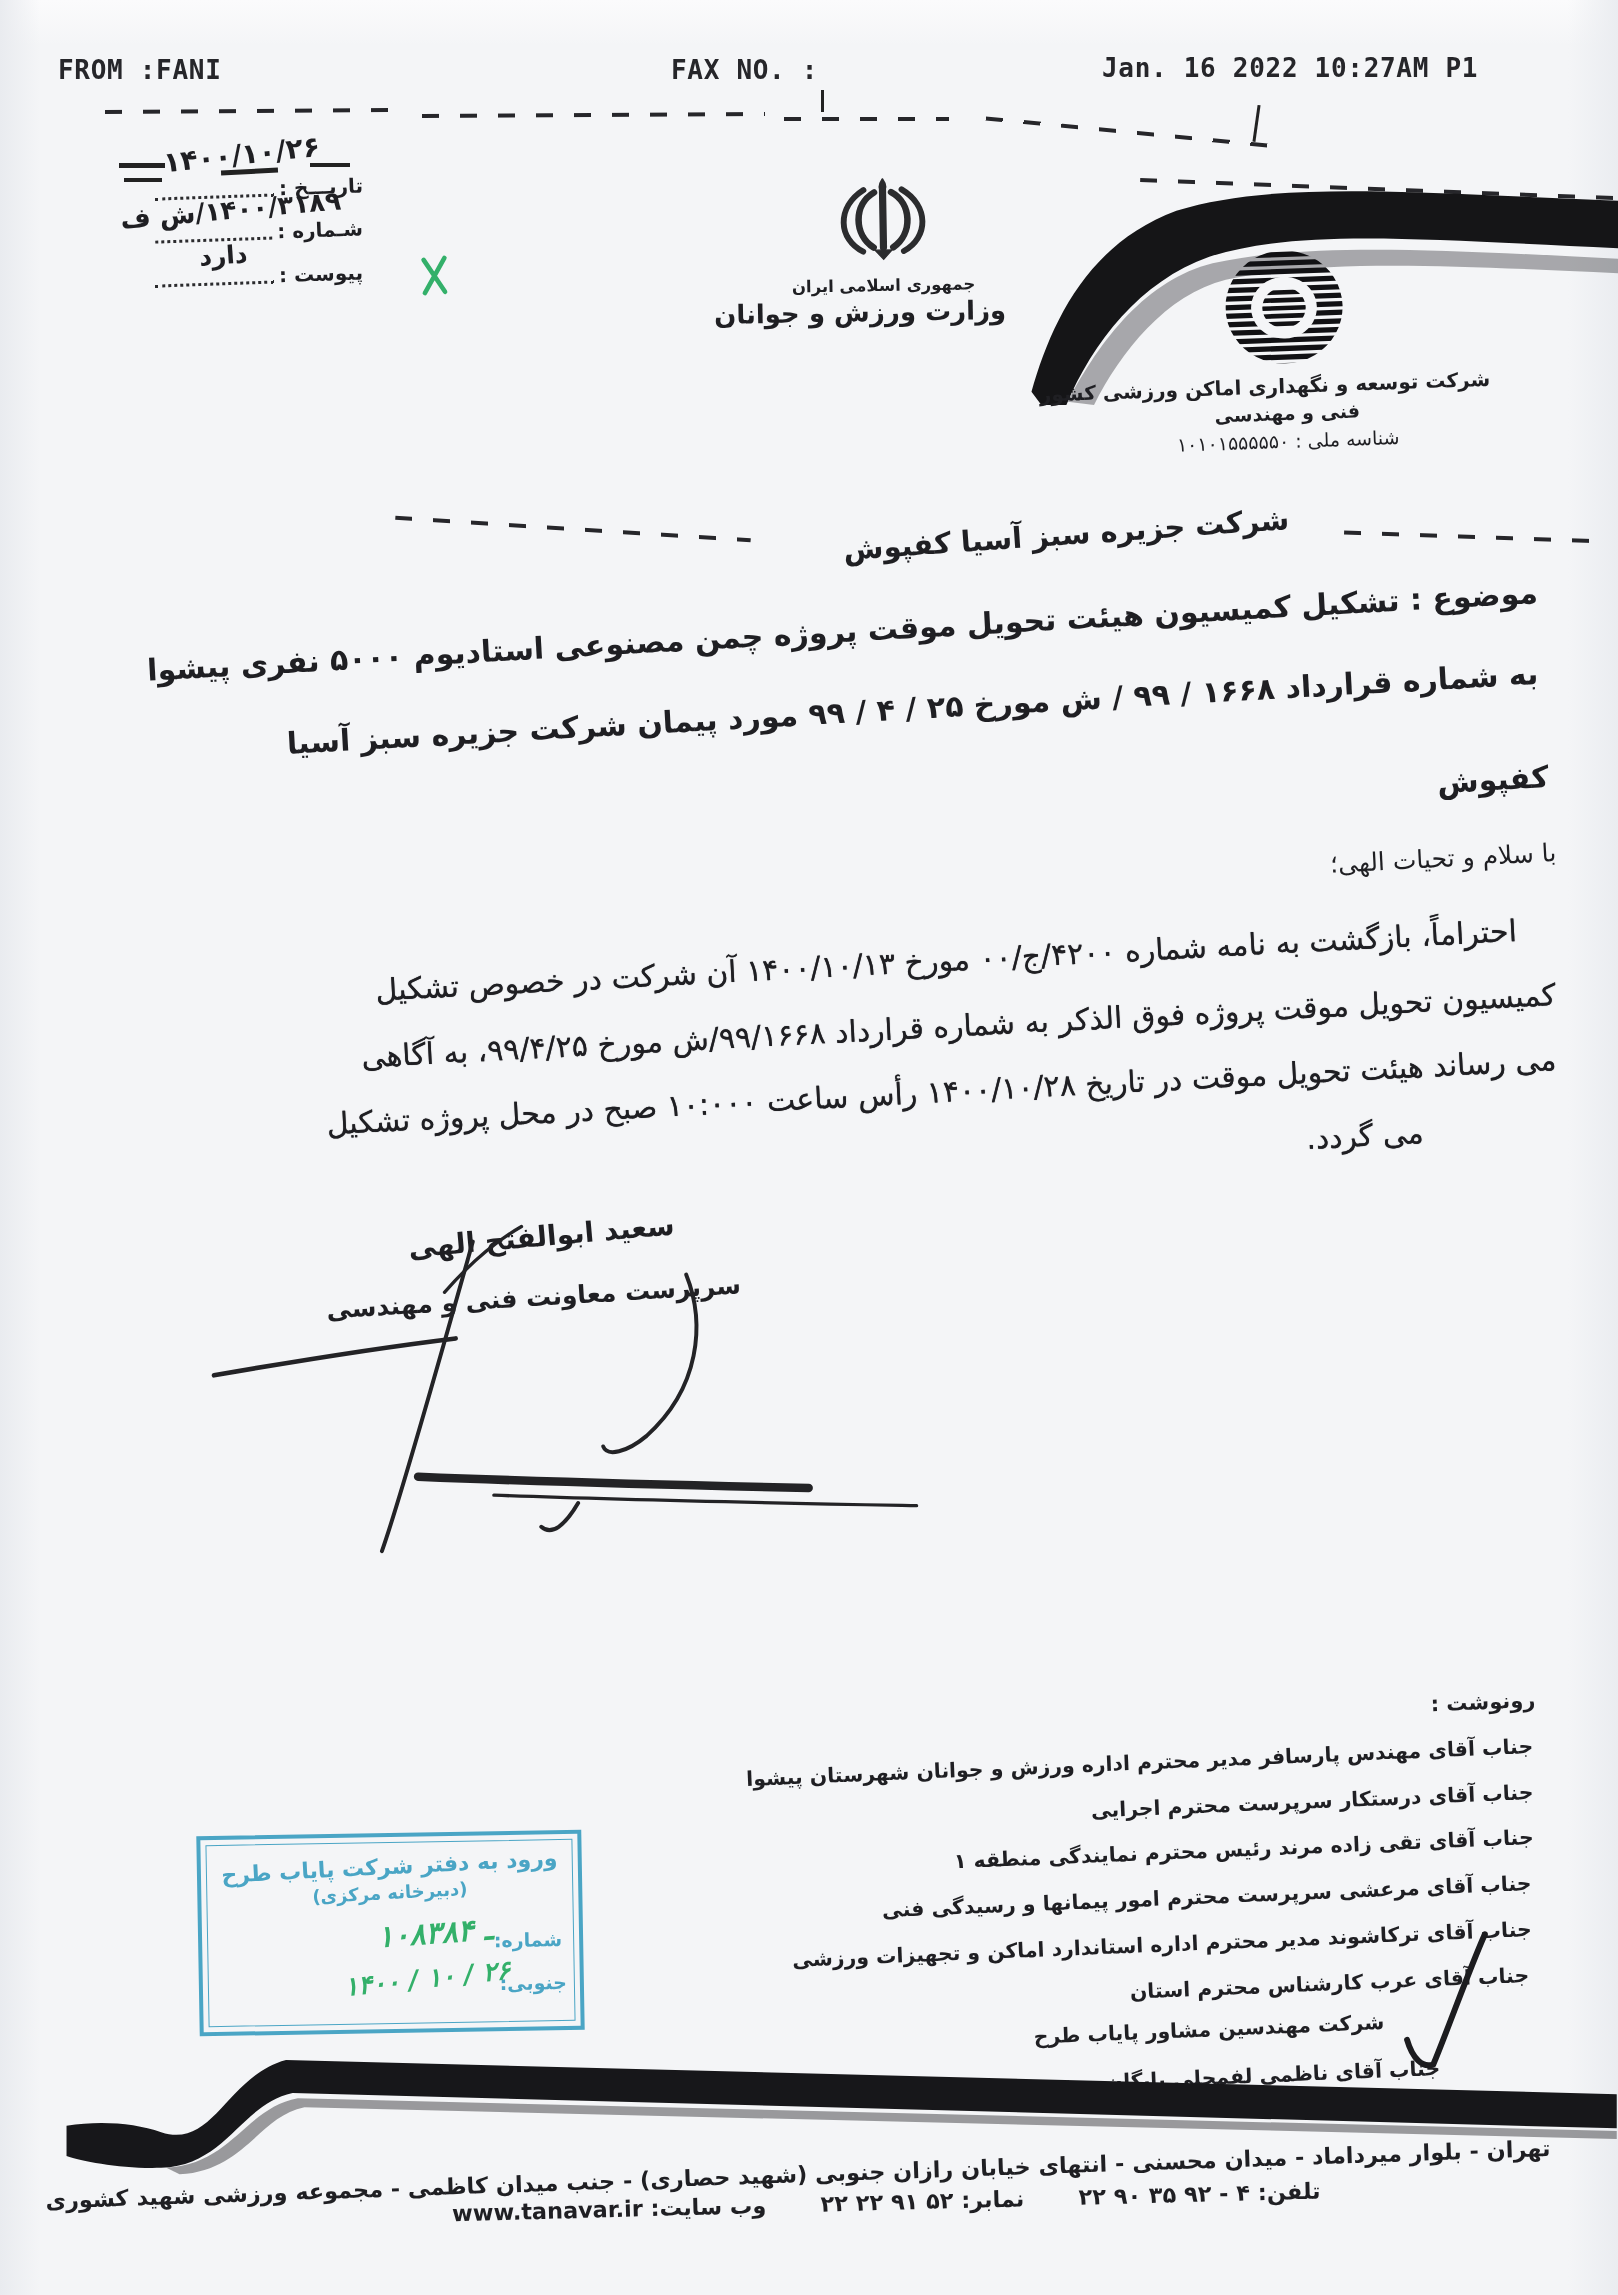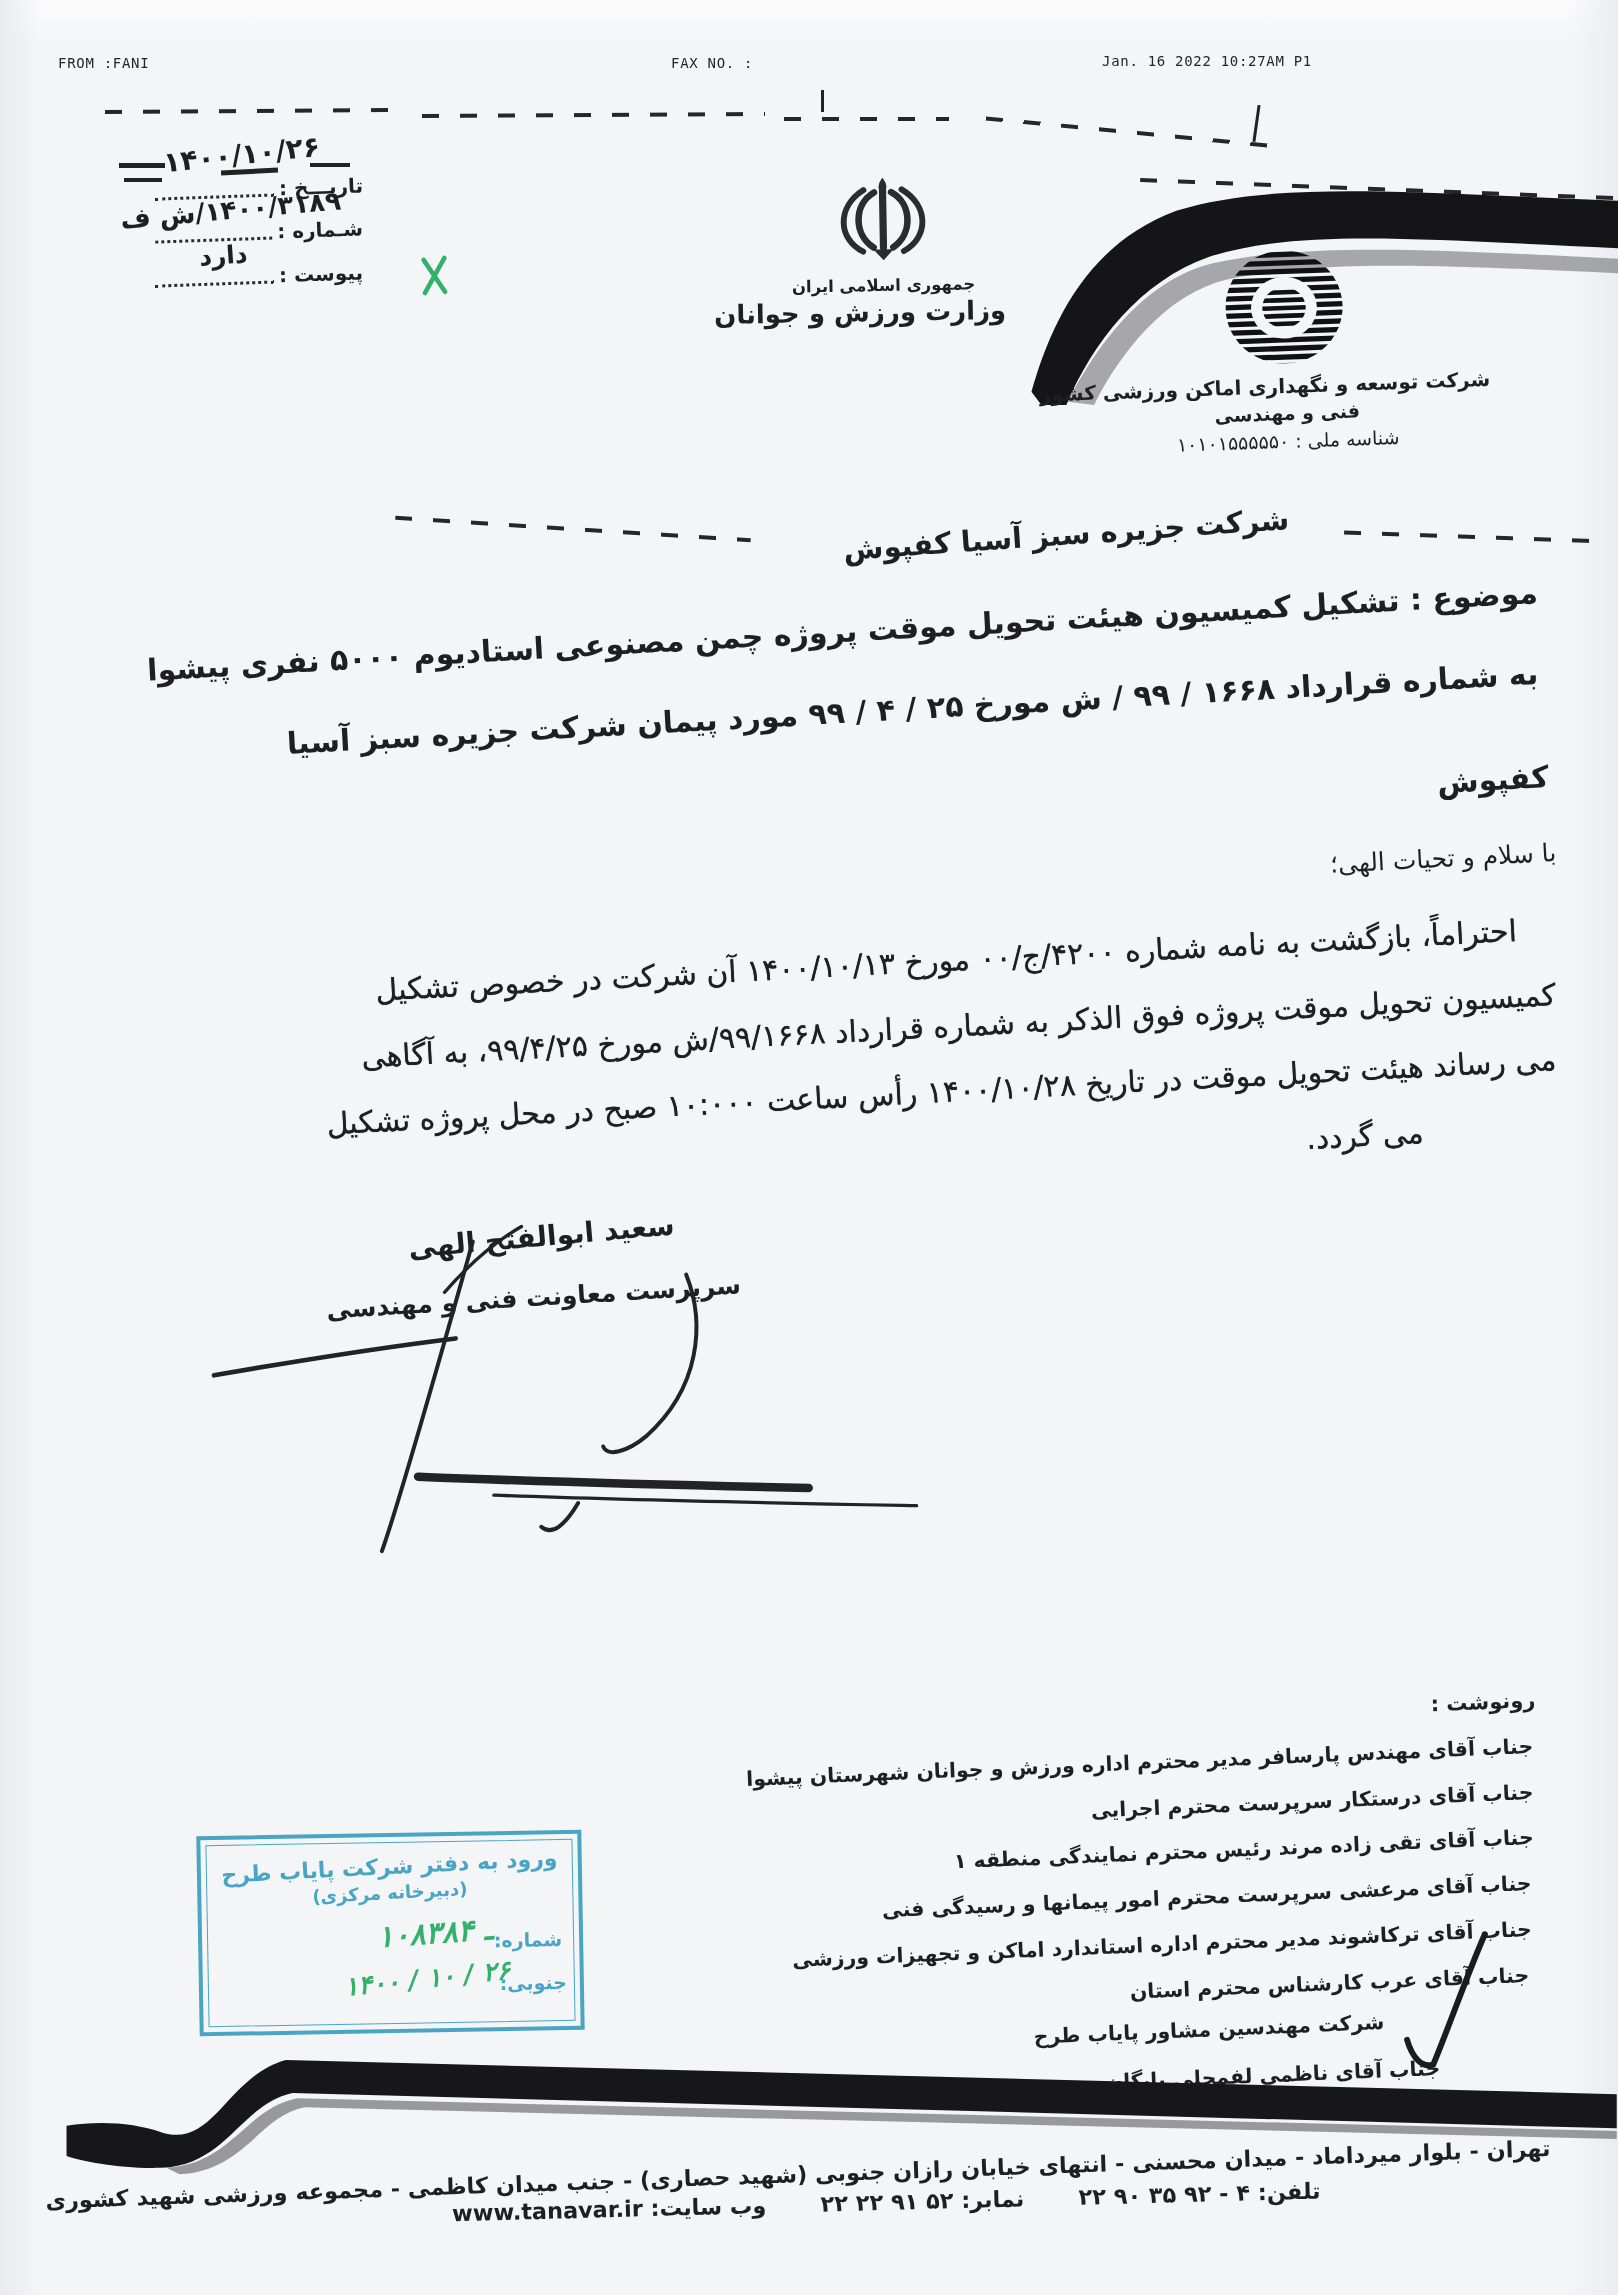--- a/index.html
+++ b/index.html
@@ -1,21 +1,21 @@
 <!DOCTYPE html>
 <html style="font-size:10.5px"><head>
 <meta charset="utf-8">
 <style>
   html,body{margin:0;padding:0;background:#e7e9ee;}
   .page{position:relative;width:1619px;height:2295px;background:#f4f5f7;overflow:hidden;
         font-family:"DejaVu Sans",sans-serif;color:#1f1f23;}
   .page:before{content:"";position:absolute;inset:0;
         background:linear-gradient(90deg,#e9ebef 0,rgba(255,255,255,0) 40px,rgba(255,255,255,0) 1568px,#eaecf0 1619px),
                    linear-gradient(180deg,#fbfbfc 0,rgba(255,255,255,0) 46px);pointer-events:none;}
-  .mono{font-family:"DejaVu Sans Mono",monospace;font-size:14px;color:#26262a;letter-spacing:0.7px;white-space:nowrap;}
+  .mono{font-family:"DejaVu Sans Mono",monospace;font-size:26px;color:#26262a;letter-spacing:0.7px;white-space:nowrap;font-weight:bold;}
   .fa{direction:rtl;white-space:nowrap;}
   .abs{position:absolute;}
   .b{font-weight:bold;}
   
   .fieldrow{position:absolute;width:208px;display:flex;direction:rtl;align-items:flex-end;transform:rotate(-2deg);}
   .fieldrow .lbl{font-size:20px;font-weight:bold;white-space:nowrap;}
   .fieldrow .dots{flex:1;border-bottom:3.3px dotted #2b2b2e;margin:0 5.3px 4px 0;height:0.7px;}
   .hand{font-weight:bold;white-space:nowrap;}
   
   .subj{font-size:30px;font-weight:bold;white-space:nowrap;transform:rotate(-3.2deg);transform-origin:right top;direction:rtl;}

